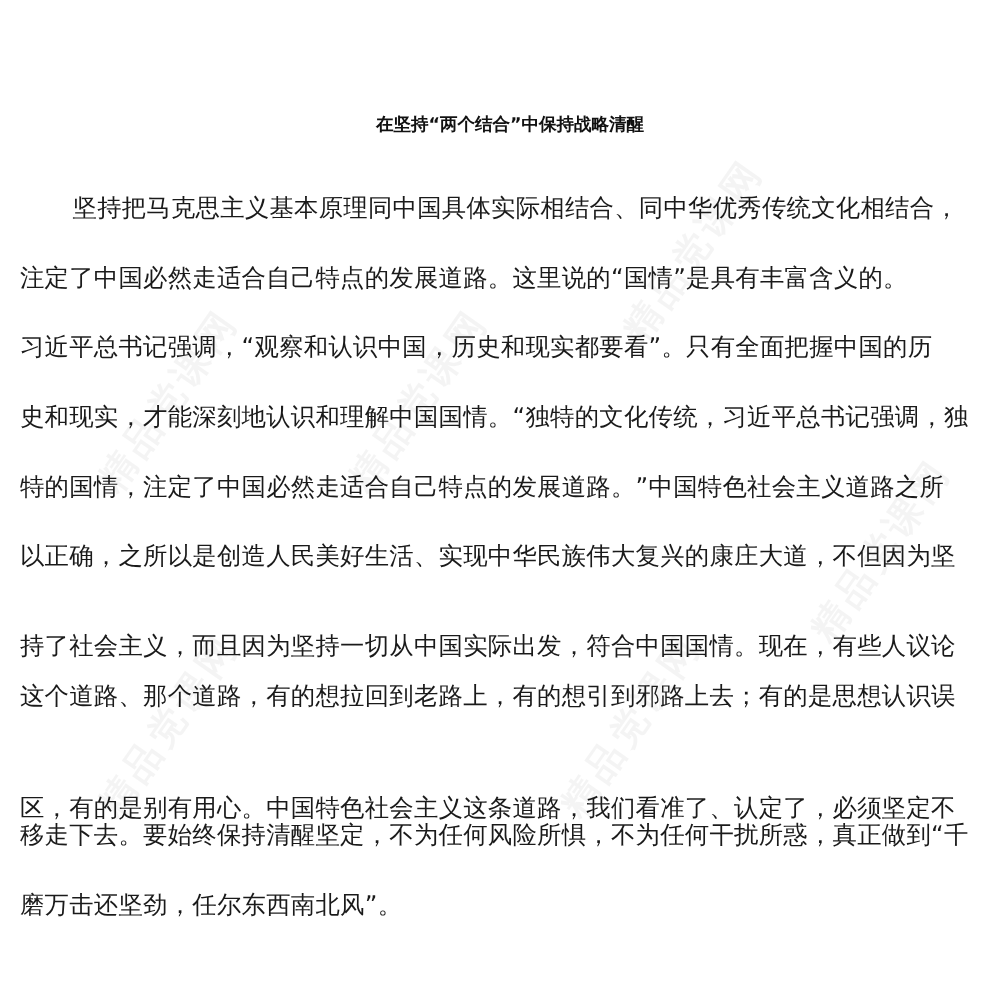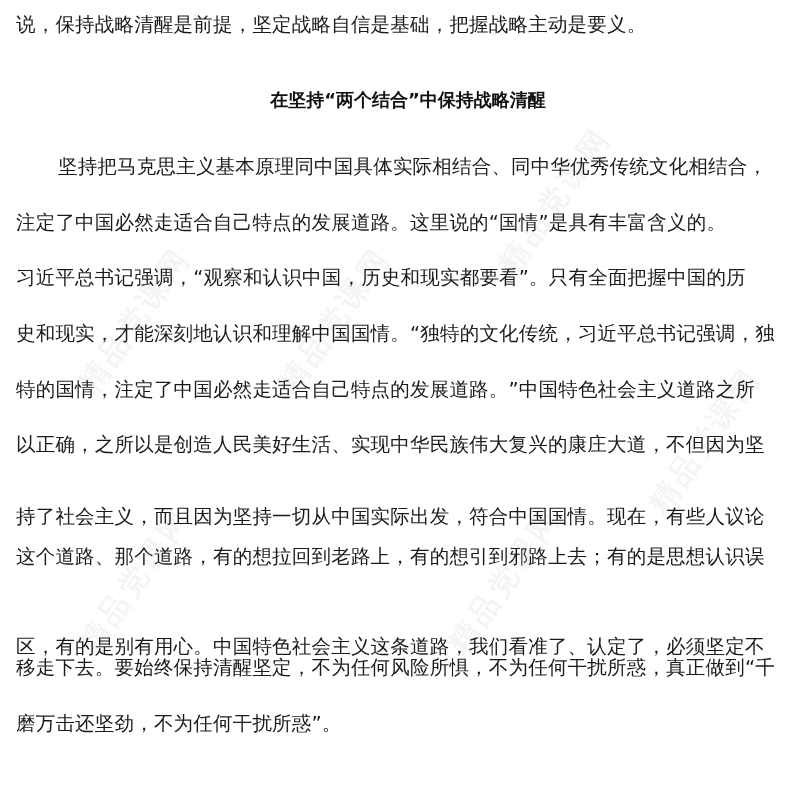--- a/index.html
+++ b/index.html
@@ -32,21 +32,21 @@
       letter-spacing: 0.2px;
     }
     .line.indent {
       left: 58px;
     }
     .title {
       position: absolute;
       left: 0;
       width: 800px;
       text-align: center;
-      font-size: 18px;
+      font-size: 14px;
       font-weight: bold;
       line-height: 24px;
       top: 88px;
       color: #111;
       padding-left: 16px;
       box-sizing: border-box;
     }
     .watermark {
       position: absolute;
       font-size: 30px;
@@ -63,31 +63,30 @@
 
 <div class="page">
 
   <div class="watermark" style="left:50px; top:300px;">精品党课网</div>
   <div class="watermark" style="left:250px; top:300px;">精品党课网</div>
   <div class="watermark" style="left:470px; top:180px;">精品党课网</div>
   <div class="watermark" style="left:50px; top:560px;">精品党课网</div>
   <div class="watermark" style="left:420px; top:560px;">精品党课网</div>
   <div class="watermark" style="left:620px; top:420px;">精品党课网</div>
 
-  <div class="line" style="top:13px;">说，保持战略清醒是前提，坚定战略自信是基础，把握战略主动是要义。</div>
 
   <div class="title">在坚持“两个结合”中保持战略清醒</div>
 
   <div>
     <div class="line indent" style="top:155px;">坚持把马克思主义基本原理同中国具体实际相结合、同中华优秀传统文化相结合，</div>
     <div class="line" style="top:211px;">注定了中国必然走适合自己特点的发展道路。这里说的“国情”是具有丰富含义的。</div>
     <div class="line" style="top:266px;">习近平总书记强调，“观察和认识中国，历史和现实都要看”。只有全面把握中国的历</div>
     <div class="line" style="top:322px;">史和现实，才能深刻地认识和理解中国国情。“独特的文化传统，习近平总书记强调，独</div>
     <div class="line" style="top:378px;">特的国情，注定了中国必然走适合自己特点的发展道路。”中国特色社会主义道路之所</div>
     <div class="line" style="top:433px;">以正确，之所以是创造人民美好生活、实现中华民族伟大复兴的康庄大道，不但因为坚</div>
     <div class="line" style="top:489px;margin-top:16px;">持了社会主义，而且因为坚持一切从中国实际出发，符合中国国情。现在，有些人议论</div>
     <div class="line" style="top:545px;">这个道路、那个道路，有的想拉回到老路上，有的想引到邪路上去；有的是思想认识误</div>
     <div class="line" style="top:600px;margin-top:35px;">区，有的是别有用心。中国特色社会主义这条道路，我们看准了、认定了，必须坚定不</div>
     <div class="line" style="top:656px;">移走下去。要始终保持清醒坚定，不为任何风险所惧，不为任何干扰所惑，真正做到“千</div>
-    <div class="line" style="top:712px;">磨万击还坚劲，不为任何干扰所惑”。</div>
+    <div class="line" style="top:712px;">磨万击还坚劲，任尔东西南北风”。</div>
   </div>
 
 </div>
 
 </body></html>

